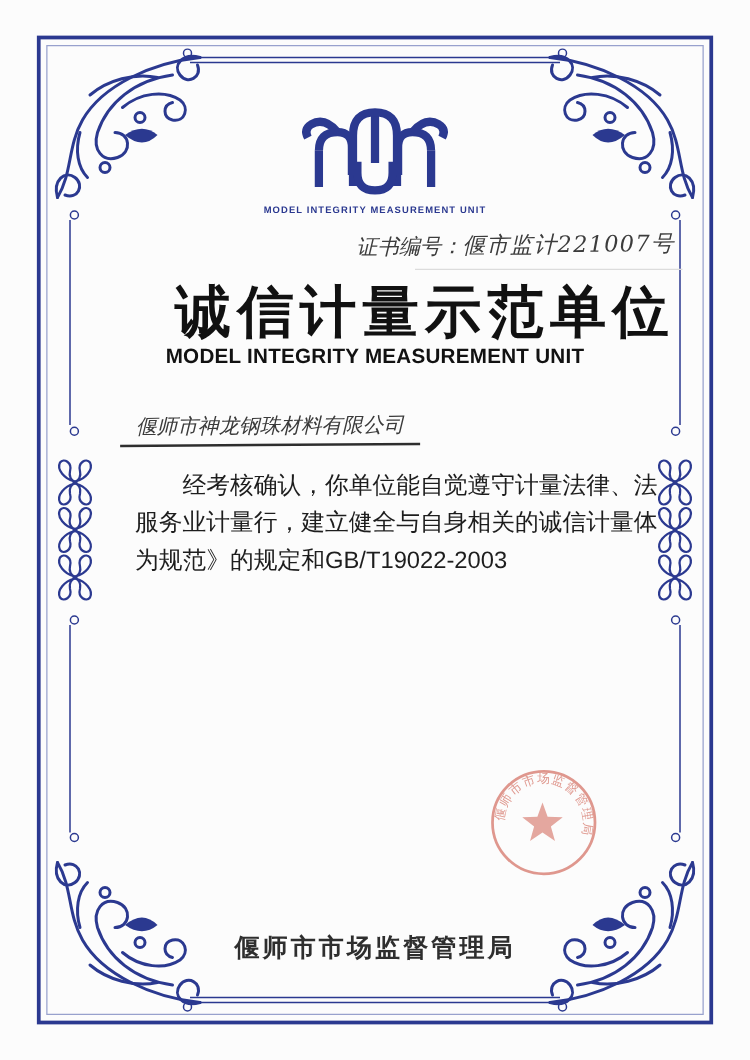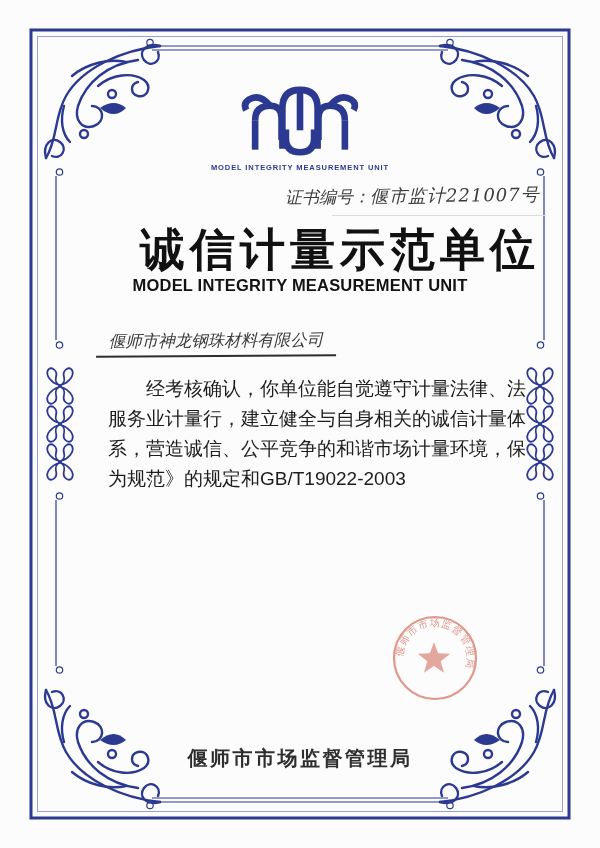--- a/index.html
+++ b/index.html
@@ -157,21 +157,20 @@
   <div class="cert-underline"></div>
 
   <div class="title">诚信计量示范单位</div>
   <div class="subtitle">MODEL INTEGRITY MEASUREMENT UNIT</div>
 
   <div class="company">偃师市神龙钢珠材料有限公司</div>
 
   <div class="body-text">
     <div class="line">经考核确认，你单位能自觉遵守计量法律、法</div>
     <div class="line">服务业计量行，建立健全与自身相关的诚信计量体</div>
-    <div class="line">系，营造诚信、公平竞争的和谐市场计量环境，保</div>
     <div class="line">为规范》的规定和GB/T19022-2003</div>
   </div>
 
 
   <svg class="seal" viewBox="0 0 92 92" aria-hidden="true">
     <circle cx="46" cy="45" r="41" fill="none" stroke="#d87f73" stroke-width="2.2"></circle>
     <polygon points="45,29 49.1,40.3 61.2,40.7 51.7,48.2 55,59.8 45,53 35,59.8 38.3,48.2 28.8,40.7 40.9,40.3" fill="#d87f73" fill-opacity="0.85"></polygon>
     <path id="sealTextArc" d="M15.9,55.9 A32,32 0 1 1 76.1,55.9" fill="none"></path>
     <text font-size="10" letter-spacing="1" fill="#d87f73">
       <textPath href="#sealTextArc" startOffset="12">偃师市市场监督管理局</textPath>

